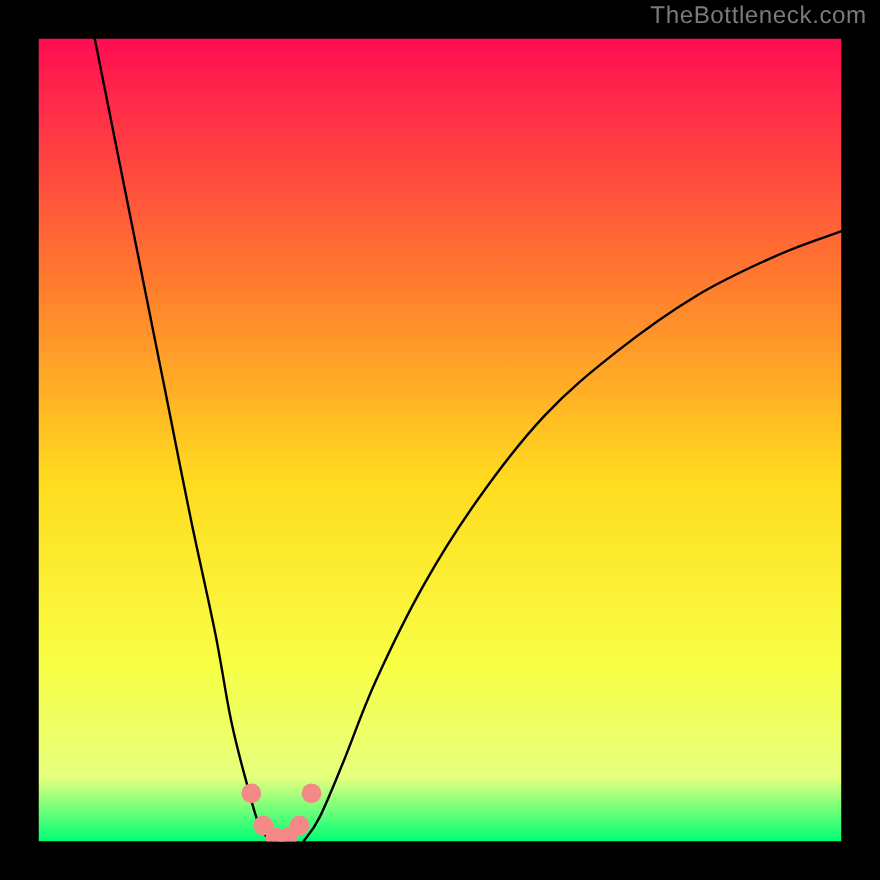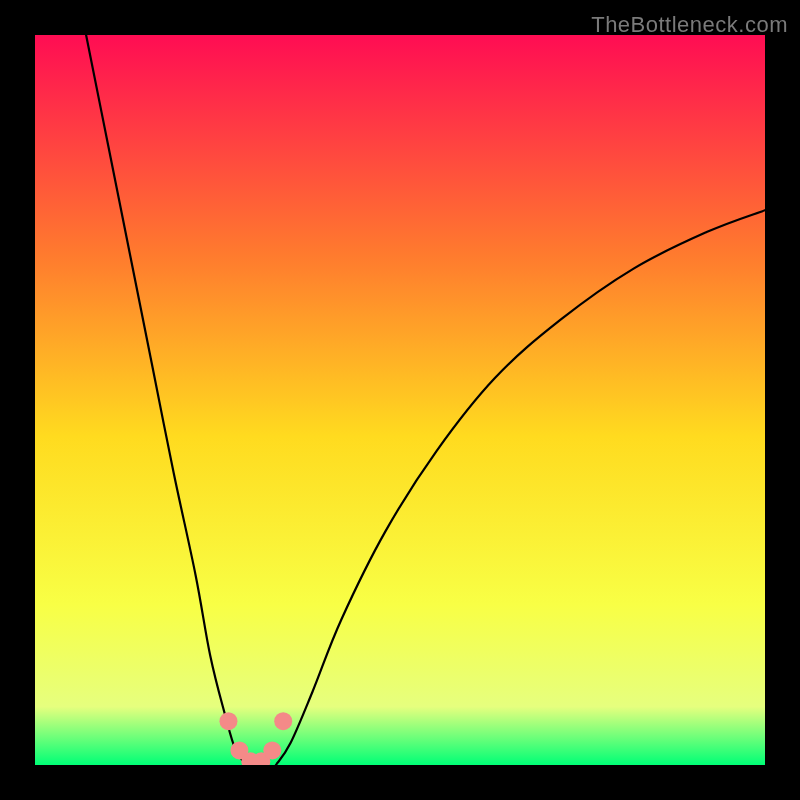--- a/index.html
+++ b/index.html
@@ -5,21 +5,21 @@
   * { margin: 0; padding: 0; box-sizing: border-box; }
   html, body { width: 800px; height: 800px; overflow: hidden; background: #000; }
   .frame {
     position: relative;
     width: 800px;
     height: 800px;
     background: #000;
   }
   .watermark {
     position: absolute;
-    top: 12px;
+    top: 1px;
     right: 12px;
     color: #7a7a7a;
     font-family: Arial, Helvetica, sans-serif;
     font-size: 22px;
     letter-spacing: 0.5px;
     z-index: 10;
     text-align: center;
   }
   .plot-container {
     position: absolute;

